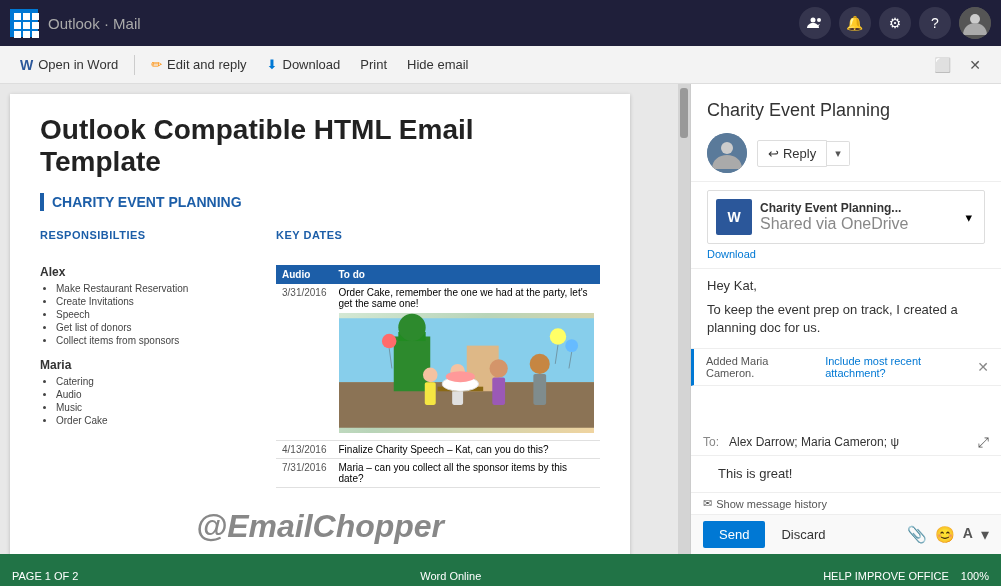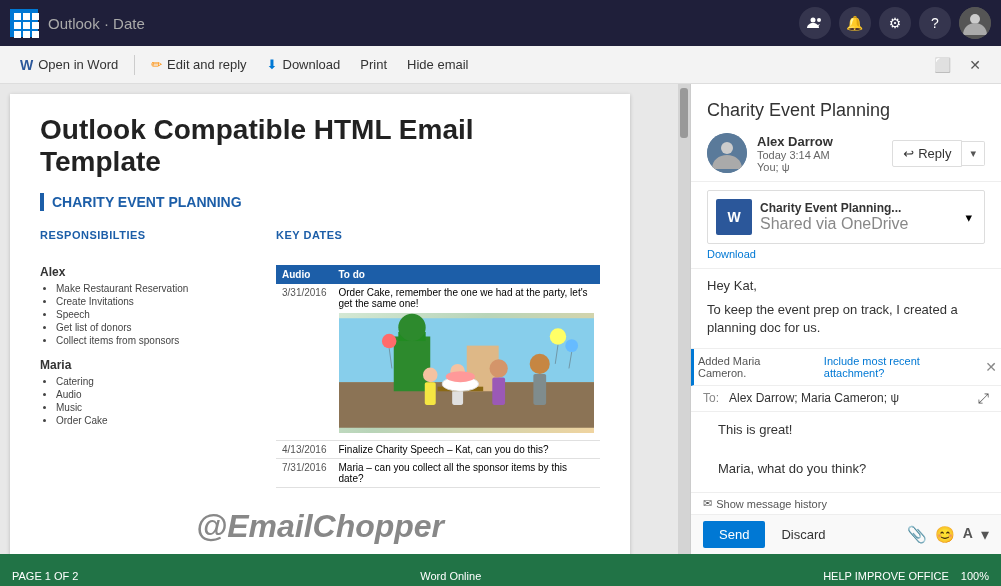--- a/index.html
+++ b/index.html
@@ -127,28 +127,28 @@
     .email-body { padding: 8px 16px 4px; flex-shrink: 0; }
     .email-body p { font-size: 13px; color: #333; margin-bottom: 6px; line-height: 1.4; }
 
     
     .reply-area { 
       flex: 1; border-top: 1px solid #eee; display: flex; flex-direction: column;
       overflow: hidden;
     }
     .reply-notification {
       display: flex; align-items: center; gap: 6px;
-      background: #fff; padding: 6px 4px; border-bottom: 1px solid #eee;
+      background: #fff; padding: 6px 12px; border-bottom: 1px solid #eee;
       font-size: 11px; color: #555; border-left: 3px solid #0078d4;
       margin: 0;
     }
     .reply-notification a { color: #0078d4; cursor: pointer; text-decoration: none; }
     .reply-notif-close { margin-left: auto; cursor: pointer; color: #888; font-size: 14px; }
 
-    .reply-to-row { display: flex; align-items: center; padding: 4px 12px; border-bottom: 1px solid #eee; font-size: 12px; }
+    .reply-to-row { display: flex; align-items: center; padding: 4px 12px; border-bottom: 1px solid #eee; font-size: 12px; margin-top: 44px; }
     .reply-to-label { color: #888; margin-right: 6px; width: 20px; }
     .reply-to-value { flex: 1; color: #333; font-size: 12px; }
     .reply-expand { cursor: pointer; color: #555; font-size: 14px; }
 
     .reply-text { flex: 1; padding: 8px 27px; font-size: 13px; color: #333; line-height: 1.5; border: none; outline: none; resize: none; overflow: hidden; }
 
     .show-history { display: flex; align-items: center; gap: 4px; padding: 4px 12px; font-size: 11px; color: #555; cursor: pointer; border-top: 1px solid #eee; }
 
     .reply-toolbar {
       display: flex; align-items: center; padding: 6px 12px; gap: 8px;
@@ -188,21 +188,21 @@
     <span></span>
       <span></span>
       <span></span>
     <span></span>
       <span></span>
       <span></span>
   </div>
   <span class="app-title">
     <span>Outlook</span>
     <span> · </span>
-    <span style="color:#aaa;">Date</span>
+    <span style="color:#aaa;">Mail</span>
   </span>
   <div class="titlebar-icons">
     <div class="titlebar-icon" title="People">
       <svg width="16" height="16" viewBox="0 0 16 16" fill="white">
           <circle cx="6" cy="5" r="2.5"></circle>
           <path d="M0 13c0-3 3-5 6-5s6 2 6 5"></path>
           <circle cx="12" cy="5" r="2"></circle>
           <path d="M10 13c0-2 1-3.5 3-4"></path>
         </svg>
     </div>
@@ -350,25 +350,20 @@
     <div class="email-header">
       <div class="email-subject">Charity Event Planning</div>
       <div class="sender-row">
         <div class="sender-avatar">
           <svg width="40" height="40" viewBox="0 0 40 40">
               <circle cx="20" cy="20" r="20" fill="#5a7a9a"></circle>
               <circle cx="20" cy="15" r="6" fill="#ccc"></circle>
               <path d="M5 36c0-9 7-14 15-14s15 5 15 14" fill="#aaa"></path>
             </svg>
         </div>
-        <div class="sender-info">
-          <div class="sender-name">Alex Darrow</div>
-          <div class="sender-time">Today 3:14 AM</div>
-          <div class="sender-to">You; ψ</div>
-        </div>
         <div class="reply-btn">
           <button class="reply-main">
             <span>↩</span>
             <span>Reply</span>
           </button>
           <button class="reply-arrow">▾</button>
         </div>
       </div>
     </div>
 

